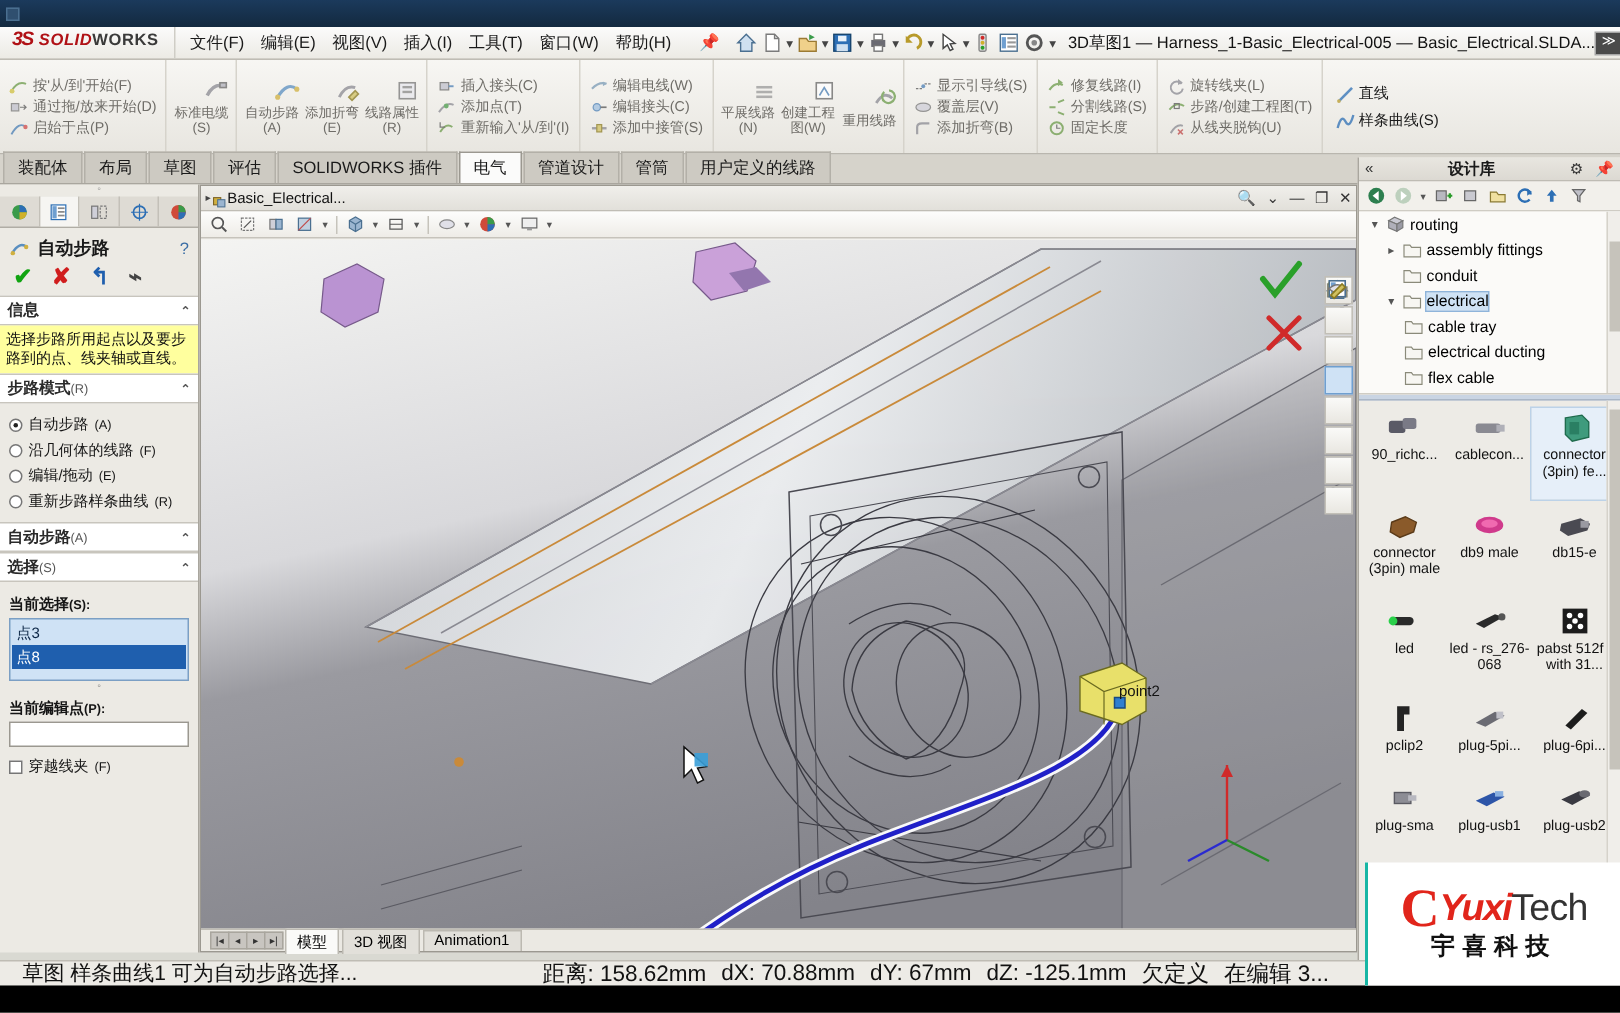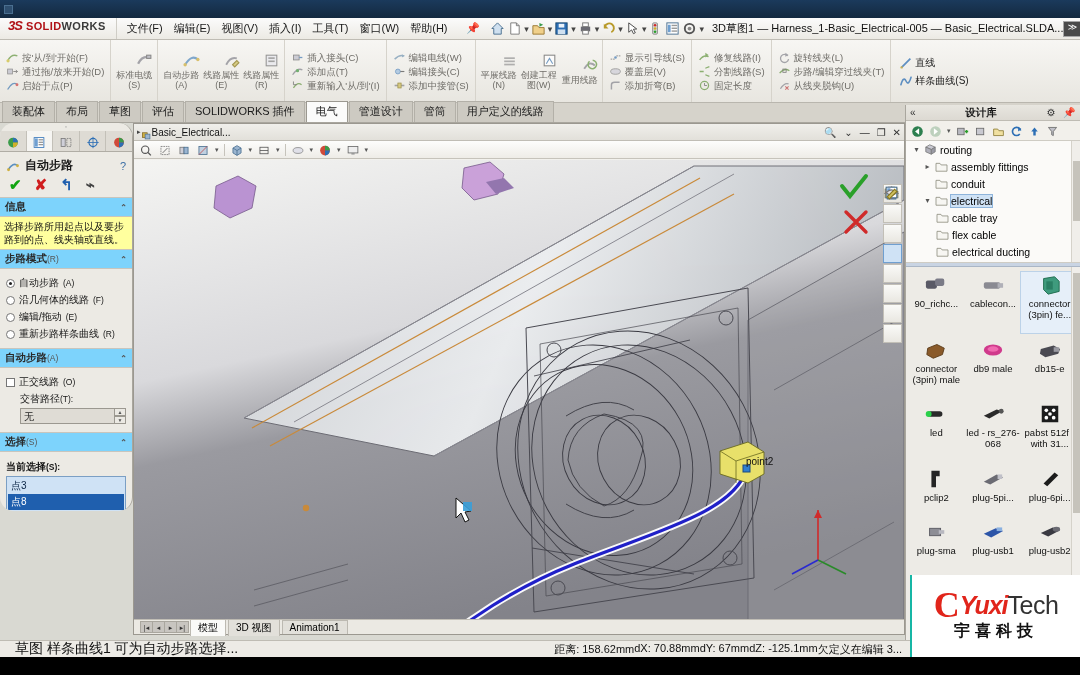--- a/index.html
+++ b/index.html
@@ -26,21 +26,21 @@
     background: linear-gradient(#fbfbfb,#eceae4);
     border-bottom: 1px solid #bfbcb4;
     display: flex; align-items: center;
   }
   .sw-logo {
     display: flex; align-items: baseline; padding: 0 10px 0 8px; gap:4px;
     border-right: 1px solid #cfcdc6; height:100%;
   }
   .sw-3ds { color:#b01116; font-weight:bold; font-size:13px; letter-spacing:-1px; font-style:italic; }
   .sw-name { font-size:11px; font-weight:bold; letter-spacing:0.4px; }
-  .sw-name .s1 { color:#b01116; }
+  .sw-name .s1 { color:#b01116;font-style:italic; }
   .sw-name .s2 { color:#3a3a3a; }
   .menuitems { display:flex; align-items:center; gap:11px; padding-left:10px; }
   .menuitems span { font-size:11px; color:#1a1a1a; white-space:nowrap; }
   .pin { color:#2a6ebb; font-size:11px; margin-left:8px; }
   .qat { display:flex; align-items:center; gap:2px; padding-left:10px; }
   .qicon { width:15px; height:15px; border-radius:2px; display:inline-block; position:relative; }
   .dot { font-size:9px; color:#444; }
   .title-text { font-size:11px; color:#111; white-space:nowrap; padding-left:8px; }
   .searchbox {
     margin-left:auto; display:flex; align-items:center; height:16px;
@@ -72,37 +72,37 @@
     border-bottom:1px solid #a9a69e;
   }
   .ctab {
     font-size:11px; padding:2px 9px 3px; color:#1a1a1a; white-space:nowrap;
     background:#cdcac2; border:1px solid #b3b0a8; border-bottom:none; margin-right:1px;
   }
   .ctab.active { background:#fbfbfa; border-color:#9b9890; font-weight:normal; }
 
   
   .leftpanel {
-    position:absolute; top:123px; left:0; width:133px; height:388px;
-    background:#eceae4; border-right:1px solid #a9a69e; overflow:hidden;border-radius:14px;
+    position:absolute; top:123px; left:0; width:133px; height:512px;
+    background:#eceae4; border-right:1px solid #a9a69e; overflow:hidden;
   }
   .pm-handle { height:8px; text-align:center; font-size:7px; color:#999; line-height:8px; }
   .pm-tabs { display:flex; height:21px; background:#dedbd4; border-bottom:1px solid #b0ada5; }
   .pm-tab { flex:1; display:flex; align-items:center; justify-content:center; border-right:1px solid #c3c0b8; }
   .pm-tab.active { background:#f6f5f2; }
   .pm-icn { width:14px; height:13px; display:block; }
   .pm-title { display:flex; align-items:center; gap:5px; padding:5px 6px 3px; }
   .pm-title .t { font-size:12px; font-weight:bold; color:#1a1a1a; }
   .pm-help { margin-left:auto; color:#3b6ea5; font-size:11px; }
   .pm-actions { display:flex; align-items:center; gap:13px; padding:1px 9px 5px; }
   .pm-actions span { font-size:15px; font-weight:bold; line-height:14px; }
   .ok { color:#11a411; } .cancel { color:#d01d1d; } .undo { color:#1f5fae; } .pinp { color:#444; font-size:11px; }
   .sec-hdr {
     display:flex; align-items:center; font-size:10.5px; font-weight:bold; color:#2a2a2a;
-    background:#7dd3fc; border-top:1px solid #c8c5bd; border-bottom:1px solid #c8c5bd;
+    background:#ffffff; border-top:1px solid #c8c5bd; border-bottom:1px solid #c8c5bd;
     padding:2px 5px;
   }
   .sec-hdr .sub { font-weight:normal; font-size:8.5px; color:#555; }
   .sec-hdr .chev { margin-left:auto; font-size:8px; color:#555; }
   .info-box { background:#ffff9e; font-size:10px; color:#111; padding:3px 4px; line-height:13px; }
   .pm-body { padding:4px 6px; }
   .radio-row, .check-row { display:flex; align-items:center; gap:4px; font-size:10px; color:#151515; margin:3px 0; }
   .radio { width:9px; height:9px; border:1px solid #767676; border-radius:50%; background:#fff; flex:none; position:relative; }
   .radio.on::after { content:""; position:absolute; top:2px; left:2px; width:3px; height:3px; background:#222; border-radius:50%; }
   .chk { width:9px; height:9px; border:1px solid #767676; background:#fff; flex:none; }
@@ -180,21 +180,21 @@
   .logo-inner { text-align:center; }
   .logo-top { display:flex; align-items:center; justify-content:center; }
   .logo-c { font-size:36px; color:#e1251b; font-weight:bold; line-height:30px; font-family:"Liberation Serif", serif; }
   .logo-yuxi { font-size:25px; font-weight:bold; color:#e1251b; font-style:italic; letter-spacing:-1px; }
   .logo-tech { font-size:25px; color:#333; letter-spacing:-0.5px; }
   .logo-cn { font-size:16px; font-weight:bold; color:#111; letter-spacing:5px; margin-top:1px; }
 
   
   .statusbar { position:absolute; bottom:18px; left:0; width:910px; height:17px; background:#edebe6; border-top:1px solid #bfbcb4; display:flex; align-items:center; }
   .status-left { font-size:14px; color:#111; padding-left:15px; }
-  .status-mid { margin-left:auto; font-size:11px; color:#111; padding-right:8px; display:flex; }
+  .status-mid { margin-left:auto; font-size:15px; color:#111; padding-right:24px; display:flex; gap:10px; }
   .taskbar { position:absolute; bottom:0; left:0; width:1080px; height:18px; background:#000; }
 </style>
 </head>
 <body>
 
 <div id="app">
 
   <div class="titlebar">
     <div class="tb-left">
       <span class="tb-sq"></span>
@@ -343,21 +343,21 @@
               <circle cx="2" cy="12" r="1.6" fill="#d0b040"></circle>
               <circle cx="14" cy="7" r="1.6" fill="#d0b040"></circle>
             </svg></span>
         <span class="lbl">自动步路(A)</span>
       </div>
       <div class="rb-big">
         <span class="rb-ico"><svg width="17" height="17" viewBox="0 0 16 16">
               <path d="M3 12 Q7 4 13 6" fill="none" stroke="#8a8a92" stroke-width="1.8"></path>
               <path d="M9 12 l4 -4 2 2 -4 4 z" fill="#d0c060" stroke="#8a7a20"></path>
             </svg></span>
-        <span class="lbl">线路属性(E)</span>
+        <span class="lbl">添加折弯(E)</span>
       </div>
       <div class="rb-big">
         <span class="rb-ico"><svg width="17" height="17" viewBox="0 0 16 16">
               <rect x="3" y="3" width="10" height="10" fill="#e8e8ee" stroke="#777"></rect>
               <rect x="5" y="5" width="6" height="1.5" fill="#888"></rect>
               <rect x="5" y="8" width="6" height="1.5" fill="#888"></rect>
             </svg></span>
         <span class="lbl">线路属性(R)</span>
       </div>
     </div>
@@ -495,21 +495,21 @@
                 <path d="M12 6 a5 5 0 1 0 1 4" fill="none" stroke="#8a8a92" stroke-width="1.6"></path>
                 <path d="M9 2 l4 3 -4 2z" fill="#8a8a92"></path>
               </svg></span>
           <span>旋转线夹(L)</span>
         </div>
         <div class="rb-item">
           <span class="rb-ico"><svg width="13" height="13" viewBox="0 0 16 16">
                 <path d="M2 10 Q8 3 14 7" fill="none" stroke="#6b9b4a" stroke-width="1.6"></path>
                 <rect x="6" y="5" width="4" height="4" fill="none" stroke="#555"></rect>
               </svg></span>
-          <span>步路/编辑穿过线夹(T)</span>
+          <span>步路/创建工程图(T)</span>
         </div>
         <div class="rb-item">
           <span class="rb-ico"><svg width="13" height="13" viewBox="0 0 16 16">
                 <path d="M3 12 Q8 4 13 6" fill="none" stroke="#8a8a92" stroke-width="1.6"></path>
                 <path d="M9 9 l4 4 M13 9 l-4 4" stroke="#c04a4a" stroke-width="1.3"></path>
               </svg></span>
           <span>从线夹脱钩(U)</span>
         </div>
       </div>
     </div>
@@ -634,37 +634,20 @@
         <span>重新步路样条曲线</span>
         <span class="sub" style="font-size:8.5px;">(R)</span>
       </label>
     </div>
 
     <div class="sec-hdr">
       <span>自动步路</span>
       <span class="sub">(A)</span>
       <span class="chev">⌃</span>
     </div>
-    <div class="pm-body">
-      <label class="check-row">
-        <span class="chk"></span>
-        <span>正交线路</span>
-        <span class="sub" style="font-size:8.5px;">(O)</span>
-      </label>
-      <div class="sub-lbl">
-        <span>交替路径</span><span class="sub" style="font-size:8.5px;">(T):</span>
-      </div>
-      <div class="spin-wrap">
-        <div class="spin-field">无</div>
-        <div class="spin-btns">
-            <i>▲</i>
-            <i>▼</i>
-          </div>
-      </div>
-    </div>
 
     <div class="sec-hdr">
       <span>选择</span>
       <span class="sub">(S)</span>
       <span class="chev">⌃</span>
     </div>
     <div class="pm-body">
       <div class="fld-lbl">
         <span>当前选择</span><span class="sub">(S):</span>
       </div>
@@ -1015,27 +998,27 @@
       <div class="tr-row" style="padding-left:30px;">
         <span class="fold"><svg width="13" height="11" viewBox="0 0 16 14">
               <path d="M1 3 h5 l1.5 2 H15 v8 H1 Z" fill="#f7f6f2" stroke="#8a8a7a"></path>
             </svg></span>
         <span class="lbl">cable tray</span>
       </div>
       <div class="tr-row" style="padding-left:30px;">
         <span class="fold"><svg width="13" height="11" viewBox="0 0 16 14">
               <path d="M1 3 h5 l1.5 2 H15 v8 H1 Z" fill="#f7f6f2" stroke="#8a8a7a"></path>
             </svg></span>
-        <span class="lbl">flex cable</span>
+        <span class="lbl">electrical ducting</span>
       </div>
       <div class="tr-row" style="padding-left:30px;">
         <span class="fold"><svg width="13" height="11" viewBox="0 0 16 14">
               <path d="M1 3 h5 l1.5 2 H15 v8 H1 Z" fill="#f7f6f2" stroke="#8a8a7a"></path>
             </svg></span>
-        <span class="lbl">electrical ducting</span>
+        <span class="lbl">flex cable</span>
       </div>
       <div class="tr-row" style="padding-left:30px;">
 
         <span class="lbl">inline components</span>
       </div>
 
       <div class="dl-scroll">
           <i></i>
         </div>
     </div>

